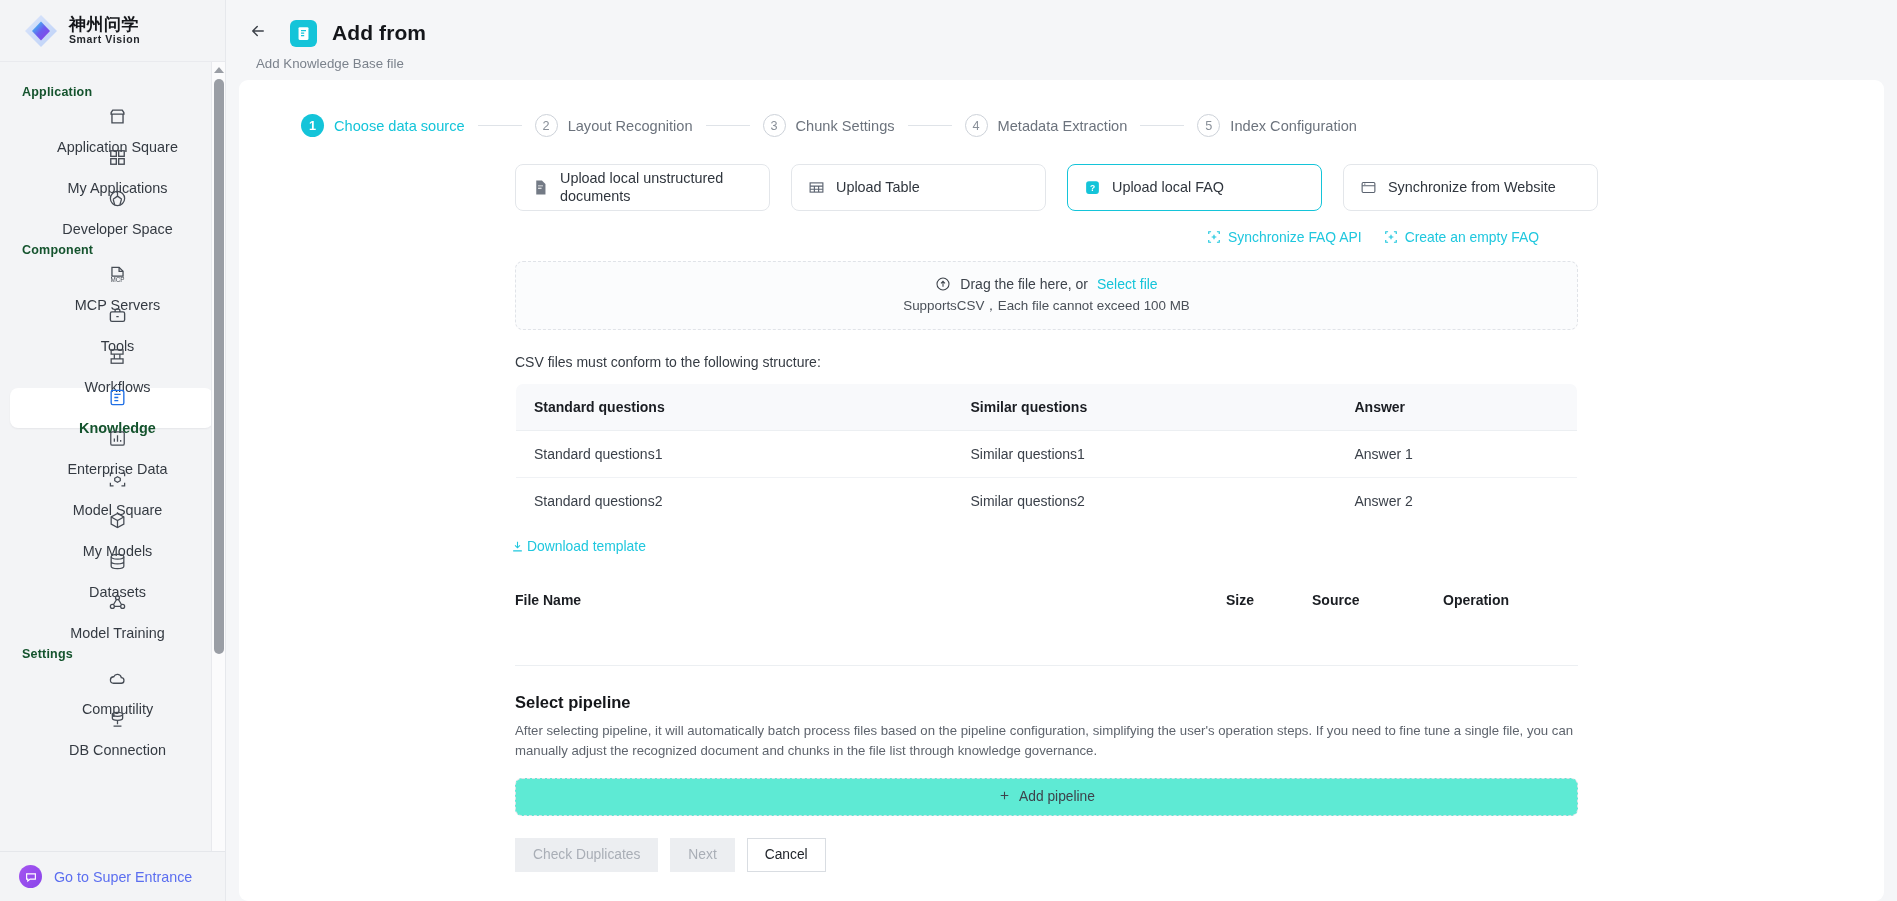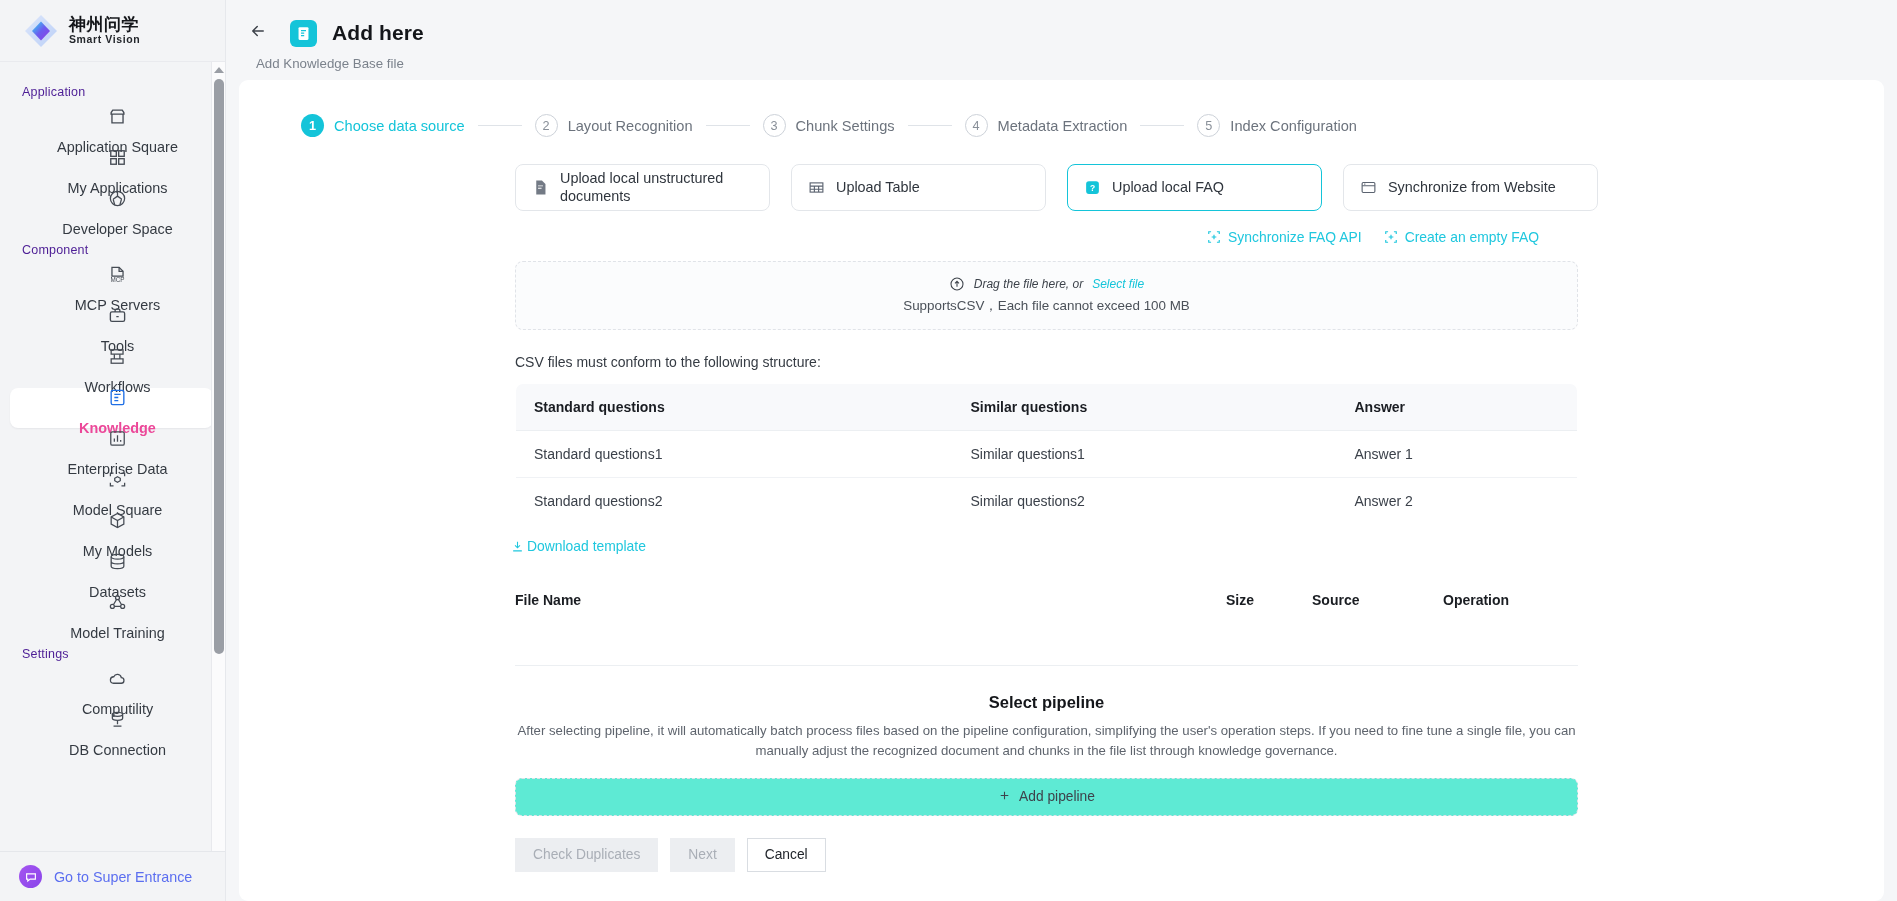--- a/index.html
+++ b/index.html
@@ -33,32 +33,32 @@
   #brand .brand-cn { font-size: 17px; font-weight: 700; color: #14161a; letter-spacing: .5px; }
   #brand .brand-en { font-size: 10.5px; font-weight: 700; color: #23262b; letter-spacing: .6px; }
 
   #nav-scroll {
     flex: 1 1 auto;
     overflow: hidden;
     position: relative;
     padding-top: 10px;
   }
   .nav-group-label {
-    font-size: 12.5px; color: #4c1d95;
-    padding: 13px 0 7px 22px; letter-spacing: .2px;
+    font-size: 12.5px; color: #14532d;
+    padding: 13px 0 7px 22px; letter-spacing: .2px; font-weight: bold;
   }
   .nav-item {
     display: flex; align-items: center; gap: 13px;
     height: 40px; margin: 1px 12px 1px 10px;
     padding-left: 12px; border-radius: 8px;
     font-size: 14.4px; color: #343a42; cursor: pointer; flex-direction: column;
   }
   .nav-item .ic { width: 19px; height: 19px; flex: 0 0 19px; display: block; color: #454b54; }
   .nav-item.active {
-    background: #ffffff; color: #ec4899; font-weight: 700;
+    background: #ffffff; color: #14532d; font-weight: 700;
     box-shadow: 0 1px 2px rgba(16,24,40,.06);
   }
   .nav-item.active .ic { color: #1f6fe5; }
 
   
   #sb-track {
     position: absolute; right: 0px; top: 62px;
     width: 14px; height: 819px;
     background: #fbfbfc; border-left: 1px solid #e8e9ed;
   }
@@ -149,21 +149,21 @@
   .faq-link { display: flex; align-items: center; gap: 7px; color: #1fc7de; font-size: 13.9px; cursor: pointer; }
   .faq-link .lic { width: 14px; height: 14px; flex: 0 0 14px; display: block; }
 
   
   #dropzone {
     margin: 16px 0 0 276px; width: 1063px; height: 69px;
     border: 1px dashed #e0e3e8; border-radius: 8px; background: #fbfcfd;
     display: flex; flex-direction: column; align-items: center; justify-content: center; gap: 5px;
     cursor: pointer;
   }
-  #dz-line1 { display: flex; align-items: center; gap: 9px; font-size: 12px; color: #3d434b; font-style: italic; }
+  #dz-line1 { display: flex; align-items: center; gap: 9px; font-size: 14px; color: #3d434b; }
   #dz-line1 .dzic { width: 16px; height: 16px; display: block; color: #3d434b; flex: 0 0 16px; }
   #dz-select { color: #14c4d9; cursor: pointer; }
   #dz-line2 { font-size: 13.4px; color: #4b5159; }
 
   
   #csv-note { margin: 24px 0 0 276px; font-size: 14px; color: #353b43; }
   #csv-table {
     margin: 13px 0 0 276px; width: 1063px;
     border: 1px solid #e9ecef; border-radius: 8px; overflow: hidden;
     border-collapse: collapse; background: #fff;
@@ -187,21 +187,21 @@
 
   
   #filelist { margin: 28px 0 0 276px; width: 1063px; }
   #filelist-head { display: flex; align-items: center; height: 36px; font-size: 14px; font-weight: 700; color: #1a1d22; }
   #filelist-head .fh-name { width: 711px; }
   #filelist-head .fh-size { width: 86px; }
   #filelist-head .fh-source { width: 131px; }
   #filelist-body { height: 48px; border-bottom: 1px solid #eceff2; }
 
   
-  #pipeline { margin: 27px 18px 0 276px; width: 1063px; text-align: center; }
+  #pipeline { margin: 27px 18px 0 276px; width: 1063px; }
   #pipeline h3 { font-size: 16.5px; font-weight: 700; color: #14161a; }
   #pipeline p { margin-top: 9px; font-size: 13.2px; color: #5e646d; line-height: 1.55; }
   #add-pipeline {
     margin-top: 16px; height: 38px; border: 1px dashed #dfe3e8; border-radius: 7px;
     background: #5eead4; display: flex; align-items: center; justify-content: center; gap: 8px;
     font-size: 13.8px; color: #3d434b; cursor: pointer;
   }
 
   
   #footer-btns { display: flex; gap: 12px; margin: 22px 0 0 276px; padding-bottom: 24px; }
@@ -382,21 +382,21 @@
               <path d="M19 12H5M11 6l-6 6 6 6"></path>
             </svg>
         </span>
       </div>
       <div id="title-icon">
         <svg viewBox="0 0 24 24" width="17" height="17" fill="none" stroke="#ffffff" stroke-width="1.9">
             <rect x="5" y="3" width="14" height="18" rx="1.6" fill="#ffffff" stroke="none"></rect>
             <path d="M8.5 8h7M8.5 11.5h4.5M8.5 15h4.5" stroke="#14c4d9"></path>
           </svg>
       </div>
-      <div id="page-title">Add here</div>
+      <div id="page-title">Add from</div>
     </div>
     <div id="page-sub">Add Knowledge Base file</div>
   </div>
 
   <div id="canvas">
     <div id="canvas-inner">
 
       <div id="stepper">
         <div class="step current">
           <span class="num">1</span>

